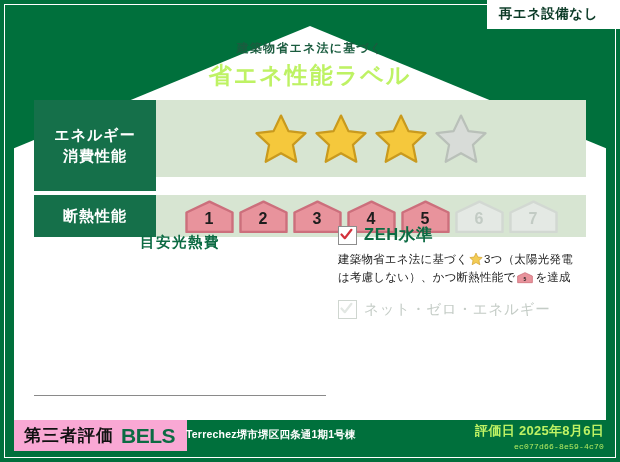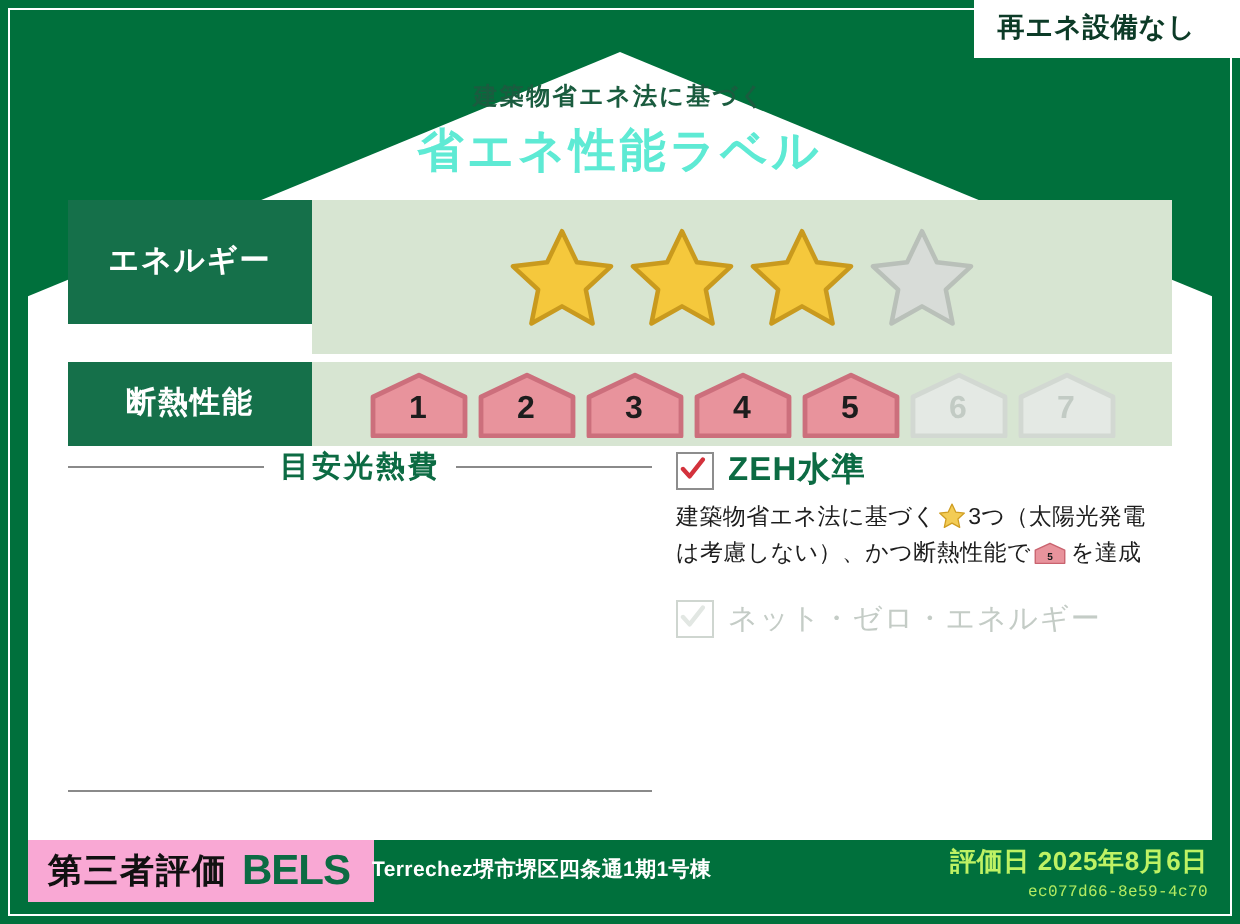--- a/index.html
+++ b/index.html
@@ -68,21 +68,21 @@
     text-align:center;
     color:#0c6b43;
   }
   .title-sub{
     font-size:12px;font-weight:bold;letter-spacing:1.2px;
     color:#1a5c3f;
     margin-bottom:3px;
   }
   .title-main{
     font-size:23px;font-weight:bold;letter-spacing:2px;
-    color:#5eead4;
+    color:#bef264;
   }
 
   
   .perf{
     position:absolute;
     left:20px;right:20px;top:74px;
   }
   .perf-row{
     display:flex;
     align-items:stretch;
@@ -104,21 +104,21 @@
     text-align:center;
   }
   .perf-key span{display:block;}
   .perf-val{
     flex:1 1 auto;
     background:#d7e5d2;
     display:flex;
     align-items:center;
     justify-content:center;
   }
-  .row-energy .perf-key{height:62px;text-align:center;}
+  .row-energy .perf-key{height:91px;text-align:center;}
   .row-energy .perf-val{height:77px;}
   .row-insul .perf-key{height:42px;}
   .row-insul .perf-val{height:42px;}
 
   
   .stars{display:flex;gap:4px;align-items:center;}
   .star{width:56px;height:54px;display:block;}
 
   
   .houses{display:flex;gap:3px;align-items:center;}
@@ -155,20 +155,21 @@
     position:relative;
     padding-left:4px;
     box-sizing:border-box;
   }
 
   
   .cost-head{
     display:flex;align-items:center;
     gap:8px;
     margin-top:2px;
+    flex-direction:column;
   }
   .cost-head .rule{
     flex:1 1 auto;height:1px;background:#8a8a8a;
   }
   .cost-head .cost-title{
     font-size:14.5px;font-weight:bold;color:#0c6b43;
     letter-spacing:1.5px;white-space:nowrap;
   }
   .cost-value{
     text-align:center;
@@ -271,20 +272,21 @@
     <div class="title-block">
       <div class="title-sub">建築物省エネ法に基づく</div>
       <div class="title-main">省エネ性能ラベル</div>
     </div>
 
     <div class="perf">
 
       <div class="perf-row row-energy">
         <div class="perf-key">
           <span>エネルギー</span>
+          <span>消費性能</span>
         </div>
         <div class="perf-val">
           <div class="stars" id="stars">
               <svg class="star" viewBox="0 0 24 24">
                 <path d="M12 1.6 L15.3 8.5 L22.9 9.4 L17.3 14.6 L18.8 22.1 L12 18.3 L5.2 22.1 L6.7 14.6 L1.1 9.4 L8.7 8.5 Z" fill="#f5c83c" stroke="#c99a1e" stroke-width="1" stroke-linejoin="round"></path>
               </svg>
               <svg class="star" viewBox="0 0 24 24">
                 <path d="M12 1.6 L15.3 8.5 L22.9 9.4 L17.3 14.6 L18.8 22.1 L12 18.3 L5.2 22.1 L6.7 14.6 L1.1 9.4 L8.7 8.5 Z" fill="#f5c83c" stroke="#c99a1e" stroke-width="1" stroke-linejoin="round"></path>
               </svg>
               <svg class="star" viewBox="0 0 24 24">

